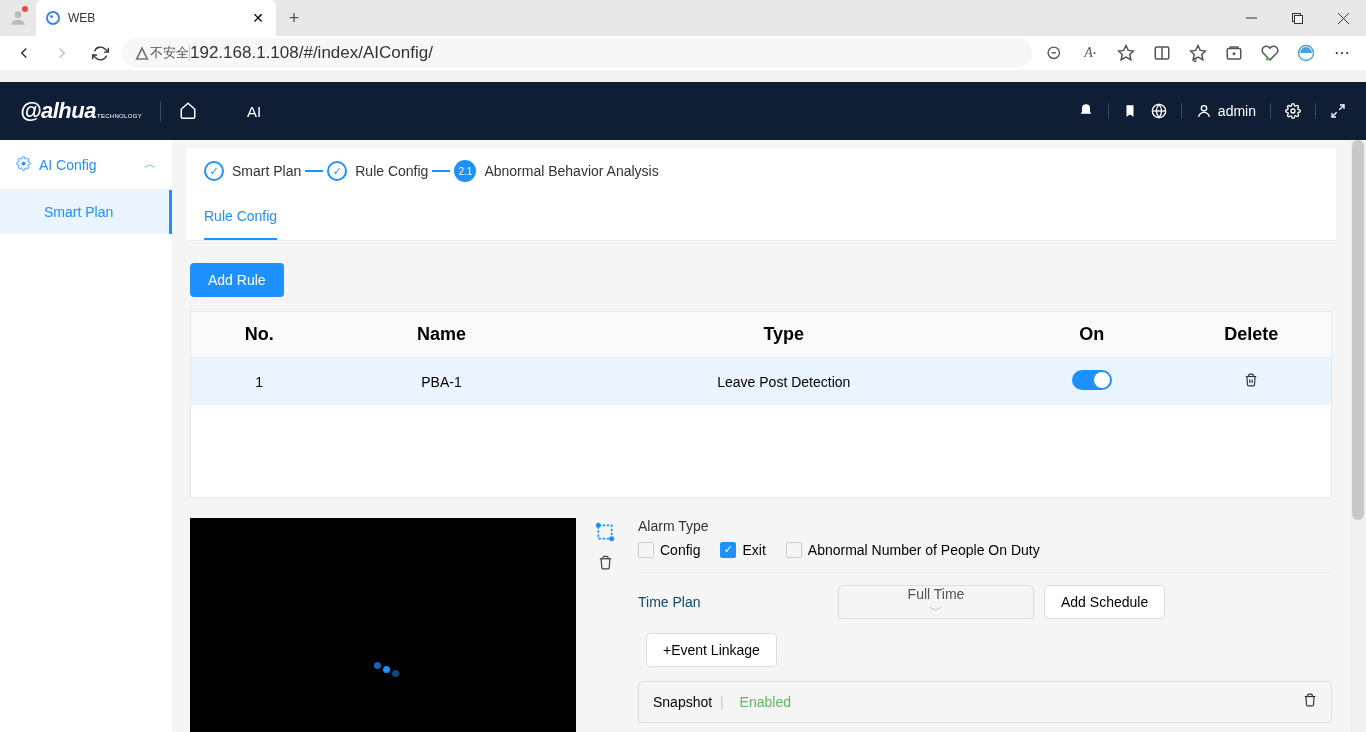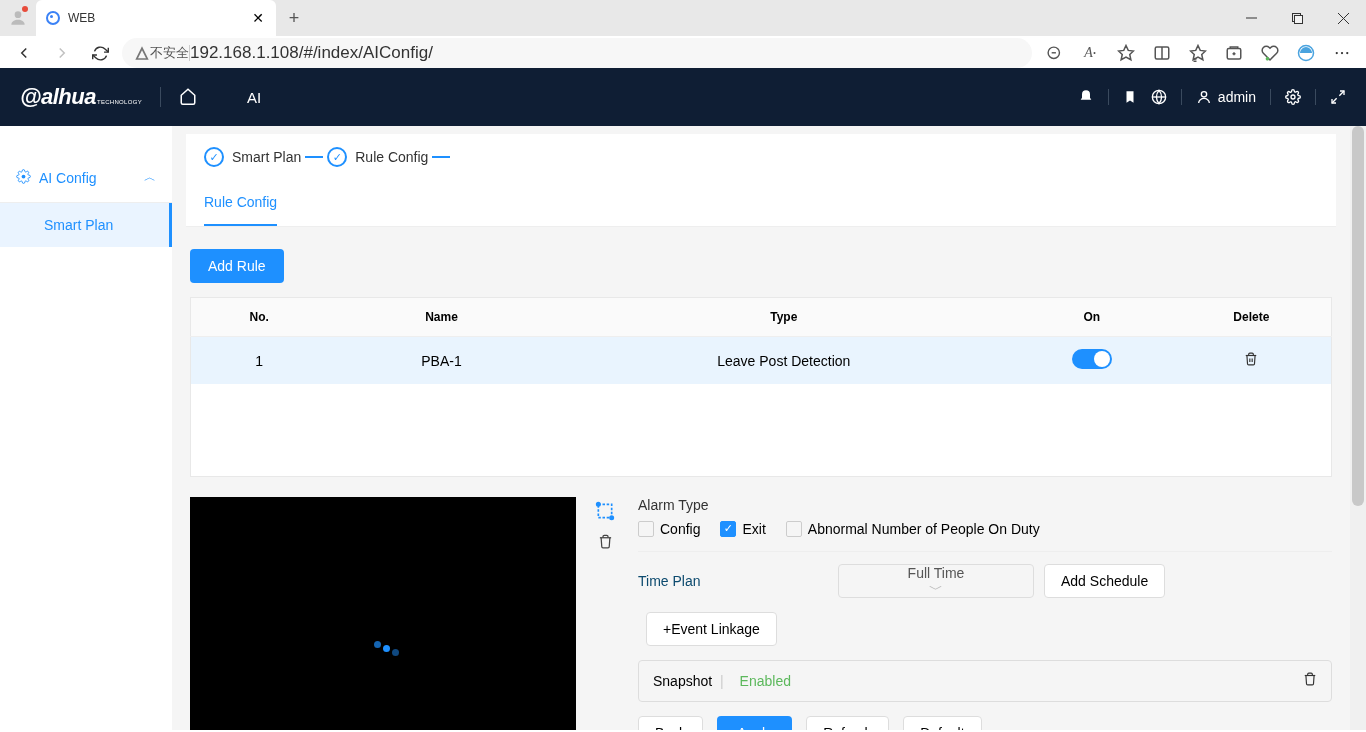--- a/index.html
+++ b/index.html
@@ -1,19 +1,19 @@
 <!DOCTYPE html>
 <html><head>
 <meta charset="utf-8">
 <style>
 * { margin: 0; padding: 0; box-sizing: border-box; }
 body { font-family: -apple-system, "Segoe UI", Arial, sans-serif; font-size: 14px; background: #fff; overflow: hidden; }
 
 
-.browser-chrome { background: #f3f3f3; height: 68px; }
+.browser-chrome { background: #f3f3f3; height: 82px; }
 .tab-bar { height: 36px; display: flex; align-items: center; background: #e8e8e8; }
 .profile-icon { width: 36px; height: 36px; display: flex; align-items: center; justify-content: center; position: relative; }
 .profile-icon svg { width: 20px; height: 20px; }
 .profile-dot { position: absolute; top: 6px; right: 8px; width: 6px; height: 6px; background: #e74c3c; border-radius: 50%; }
 .browser-tab { height: 36px; background: #fff; border-radius: 6px 6px 0 0; display: flex; align-items: center; padding: 0 10px; min-width: 240px; position: relative; }
 .browser-tab .favicon { width: 14px; height: 14px; border-radius: 50%; border: 2px solid #3b82f6; margin-right: 8px; position: relative; }
 .browser-tab .favicon::after { content: ''; position: absolute; top: 2px; left: 2px; width: 3px; height: 3px; background: #3b82f6; border-radius: 50%; }
 .browser-tab .tab-title { flex: 1; font-size: 12px; color: #333; }
 .browser-tab .tab-close { width: 16px; height: 16px; display: flex; align-items: center; justify-content: center; cursor: pointer; }
 .new-tab { width: 28px; height: 28px; display: flex; align-items: center; justify-content: center; margin-left: 4px; cursor: pointer; font-size: 18px; color: #555; }
@@ -36,21 +36,21 @@
 .header-divider { width: 1px; height: 20px; background: #3a4a5e; margin: 0 18px; }
 .header-home { cursor: pointer; }
 .header-ai { margin-left: 50px; font-size: 15px; }
 .header-right { margin-left: auto; display: flex; align-items: center; gap: 14px; }
 .header-right .hdiv { width: 1px; height: 16px; background: #3a4a5e; }
 .header-right span { cursor: pointer; display: flex; align-items: center; gap: 6px; }
 .header-username { font-size: 14px; }
 
 .app-body { flex: 1; display: flex; background: #f5f5f5; overflow: hidden; }
 .sidebar { width: 172px; background: #fff; }
-.sidebar-header { height: 50px; display: flex; align-items: center; padding: 12px 16px; color: #1e90ff; cursor: pointer; border-bottom: 1px solid #eee; margin-top: 27px; }
+.sidebar-header { height: 50px; display: flex; align-items: center; padding: 12px 16px; color: #1e90ff; cursor: pointer; border-bottom: 1px solid #eee; }
 .sidebar-header .gear { margin-right: 8px; }
 .sidebar-header .chev { margin-left: auto; font-size: 12px; }
 .sidebar-item { height: 44px; display: flex; align-items: center; padding-left: 44px; color: #1e90ff; background: #eaf4ff; border-right: 3px solid #1e90ff; cursor: pointer; }
 
 .main { flex: 1; padding: 0 14px 0 14px; overflow-y: auto; }
 .scrollbar-track { width: 16px; background: #f0f0f0; height: 100%; position: relative;}
 .scrollbar-thumb { position:absolute; top:0; left:2px; right:2px; height: 380px; background:#c8c8c8; border-radius: 6px;}
 
 .breadcrumb { height: 46px; display: flex; align-items: center; padding: 0 18px; font-size: 14px; background: #fff; margin-top: 8px;}
 .bc-step { display: flex; align-items: center; }
@@ -58,21 +58,21 @@
 .bc-circle.solid { background: #1e90ff; color: #fff; font-size: 10px; border: none; width: 22px; height:22px;}
 .bc-line { width: 18px; height: 2px; background: #1e90ff; margin: 0 4px; }
 .bc-label { color: #333; }
 
 .tab-row { background: #fff; padding: 0 18px; border-bottom: 1px solid #eee; }
 .tab-active { display: inline-block; padding: 14px 0; color: #1e90ff; border-bottom: 2px solid #1e90ff; cursor: pointer; }
 
 .content { padding: 22px 4px; }
 .add-rule-btn { background: #1e90ff; color: #fff; border: none; padding: 9px 18px; border-radius: 4px; cursor: pointer; font-size: 14px; text-align: right; }
 .rule-table { width: 100%; margin-top: 14px; border: 1px solid #e8e8e8; background: #fff; border-collapse: collapse; }
-.rule-table th { background: #fafafa; font-weight: 600; padding: 12px 8px; text-align: center; font-size: 12px; border-bottom: 1px solid #eee;}
+.rule-table th { background: #fafafa; font-weight: 600; padding: 12px 8px; text-align: center; font-size: 18px; border-bottom: 1px solid #eee;}
 .rule-table td { padding: 12px 8px; text-align: center; background: #e9f4fe; }
 .rule-table .tbody-space { height: 92px; background:#fff; }
 .toggle { width: 40px; height: 20px; background: #1e90ff; border-radius: 10px; position: relative; display: inline-block; cursor: pointer; }
 .toggle::after { content: ''; position: absolute; right: 2px; top: 2px; width: 16px; height: 16px; background: #fff; border-radius: 50%; }
 .trash { cursor: pointer; }
 
 .lower { display: flex; gap: 10px; margin-top: 20px; }
 .video-box { width: 386px; height: 246px; background: #000; position: relative; }
 .spinner { position:absolute; left: 184px; top: 148px; display:flex; gap:2px;}
 .spinner div{ width:7px; height:7px; background:#1e90ff; border-radius:50%;}
@@ -296,20 +296,24 @@
         <div class="bc-step">
           <span class="bc-circle">✓</span>
           <span class="bc-label">Smart Plan</span>
         </div>
         <div class="bc-line"></div>
         <div class="bc-step">
           <span class="bc-circle">✓</span>
           <span class="bc-label">Rule Config</span>
         </div>
         <div class="bc-line"></div>
+        <div class="bc-step">
+          <span class="bc-circle solid">2.1</span>
+          <span class="bc-label">Abnormal Behavior Analysis</span>
+        </div>
       </div>
 
       <div class="tab-row">
         <div class="tab-active">Rule Config</div>
       </div>
 
       <div class="content">
         <button class="add-rule-btn">Add Rule</button>
 
         <table class="rule-table">

